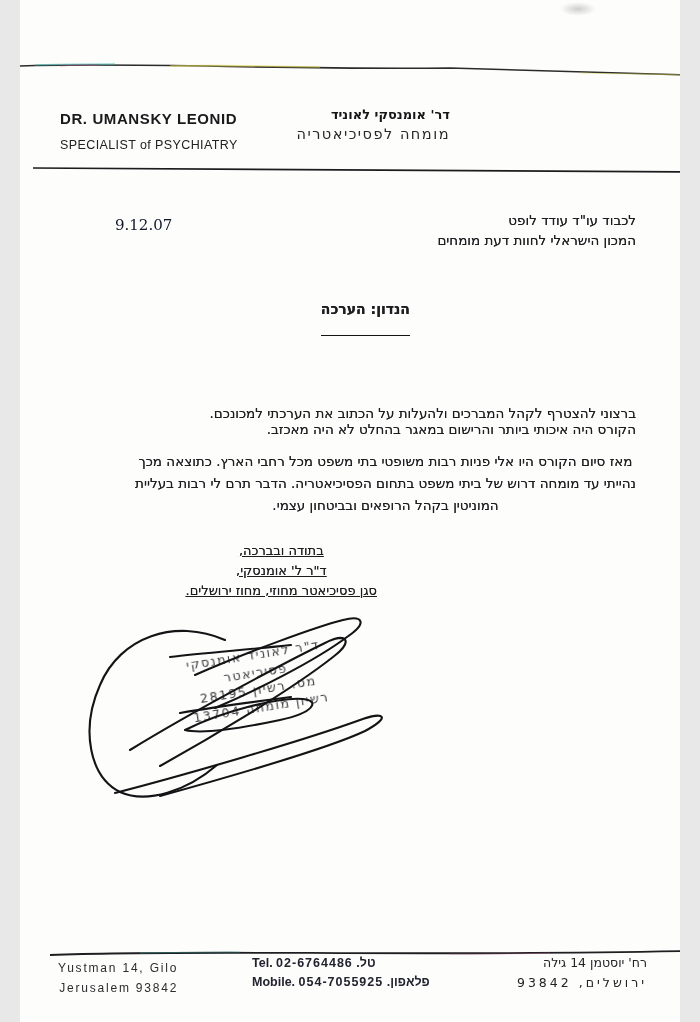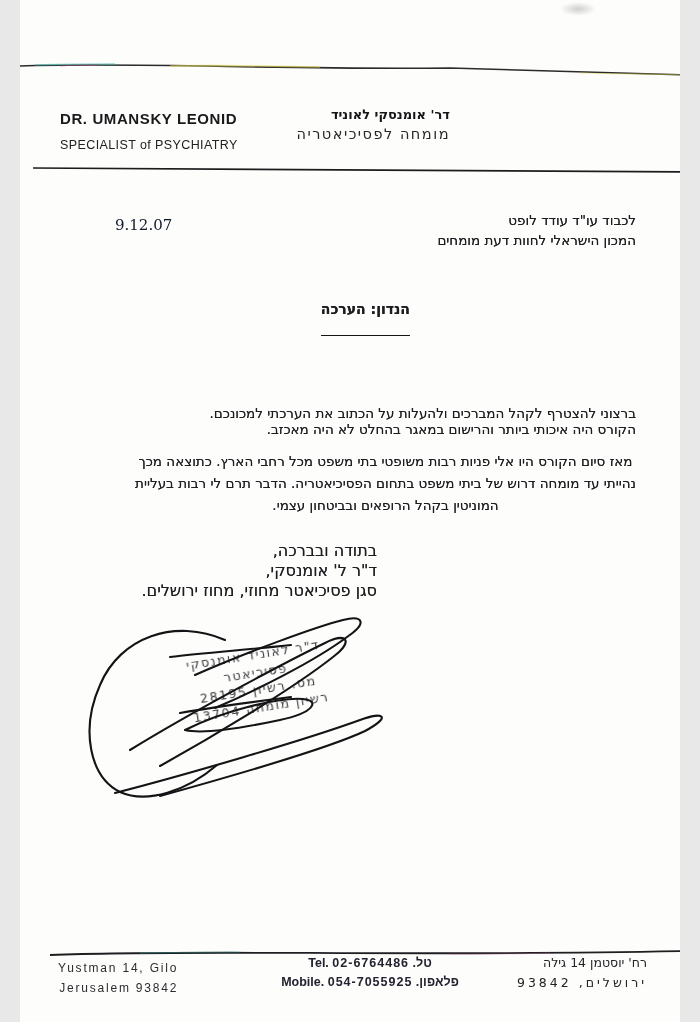--- a/index.html
+++ b/index.html
@@ -23,21 +23,21 @@
   .recipient{text-align:right;font-size:13.5px;line-height:20px;text-shadow:0 0 .5px rgba(20,20,30,.75);}
 
   
   .subject{font-size:14px;font-weight:bold;border-bottom:1.6px solid #141416;padding-bottom:18px;
            text-shadow:0 0 .6px rgba(10,10,20,.8);}
 
   
   .para{text-align:right;font-size:13.5px;line-height:22px;text-shadow:0 0 .5px rgba(20,20,30,.7);}
 
   
-  .closing{text-align:right;font-size:16px;line-height:20px;text-shadow:0 0 .5px rgba(20,20,30,.7);}
+  .closing{text-align:center;font-size:13px;line-height:20px;text-shadow:0 0 .5px rgba(20,20,30,.7);text-decoration:underline;}
 
   
   .stamp{
     width:238px;text-align:center;transform:rotate(-9deg);transform-origin:center;
     font-size:12.5px;line-height:17.5px;letter-spacing:1.6px;color:#2d2d30;
     opacity:.92;filter:blur(.2px);
   }
 
   
   .f-left{font-family:"Liberation Sans",sans-serif;font-size:12px;letter-spacing:1.8px;color:#2c2c2e;line-height:20px;text-align:right;}
@@ -119,21 +119,21 @@
   <svg width="700" height="30" style="left:0;top:942px;">
     <path d="M30,13 C180,7 380,15 670,9" stroke="#1f1f22" stroke-width="1.8" fill="none"></path>
     <path d="M120,11 C160,10 190,10 220,10" stroke="#3fb8af" stroke-width="1.2" fill="none" opacity="0.4"></path>
     <path d="M430,12 C470,12 500,12 530,11" stroke="#b0447a" stroke-width="1.2" fill="none" opacity="0.35"></path>
   </svg>
   <footer>
     <div class="abs f-left" style="left:38px;top:958px;">
       <div>Yustman 14, Gilo</div>
       <div>Jerusalem 93842</div>
     </div>
-    <div class="abs f-center" style="left:232px;top:956px;width:236px;text-align:center;">
+    <div class="abs f-center" style="left:232px;top:956px;width:236px;">
       <div>
         <span>Tel.</span>
         <span class="num">02-6764486</span>
         <span dir="rtl">טל.</span>
       </div>
       <div style="margin-top:5px;">
         <span>Mobile.</span>
         <span class="num">054-7055925</span>
         <span dir="rtl">פלאפון.</span>
       </div>

